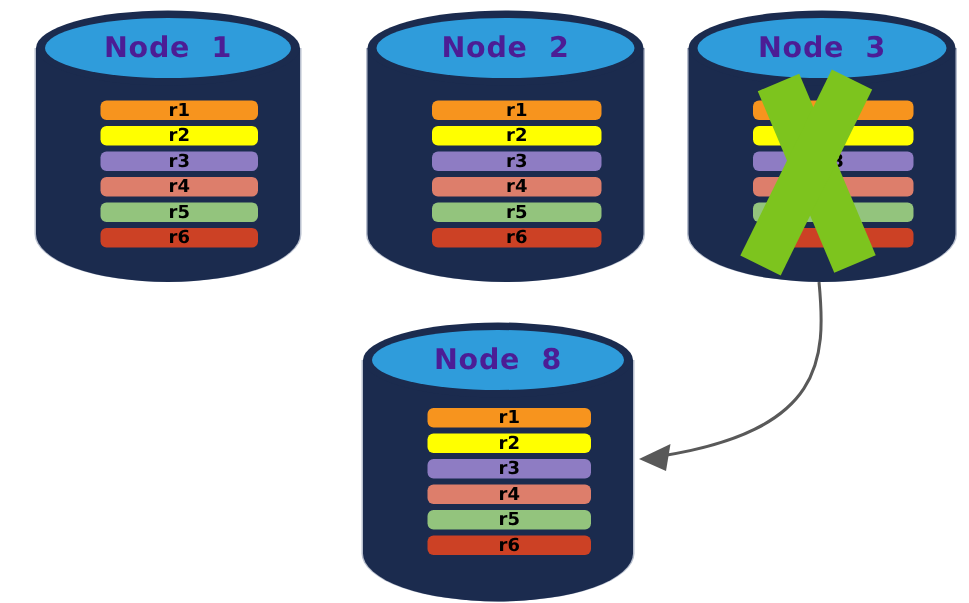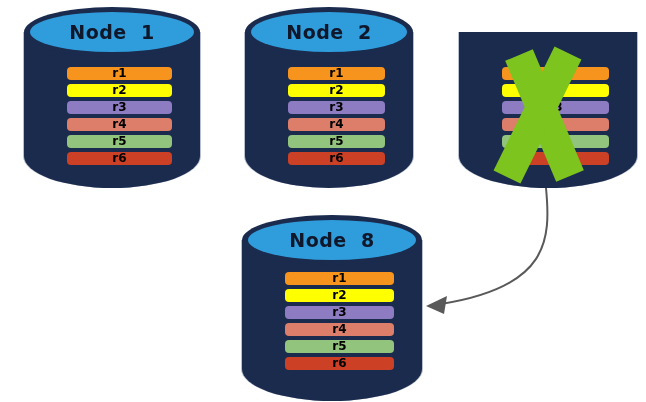--- a/index.html
+++ b/index.html
@@ -17,21 +17,21 @@
   .cyl-top {
     position:absolute; left:0; right:0; top:0; height:50px;
     border-radius:50%;
   }
   .cyl-top-inner {
     position:absolute; left:6px; right:6px; top:5px; bottom:5px;
     border-radius:50%;
     display:flex; align-items:center; justify-content:center;
   }
   .node-title {
-    color:#0f172a; font-size:19px; font-weight:bold;
+    color:#4c1d95; font-size:19px; font-weight:bold;
     white-space:pre; letter-spacing:0.5px;
   }
   .rows {
     position:absolute; left:43px; right:28px; top:60px;
   }
   .rows.rows-n4 { top:57px; }
   .row {
     height:13px; margin-bottom:4px; border-radius:4px;
     font-size:12px; font-weight:bold; color:#000000;
     line-height:13px; text-align:center;
@@ -56,39 +56,44 @@
     <div class="rows">
       <div class="row" style="background-color: rgb(247, 148, 30);">r1</div>
       <div class="row" style="background-color: rgb(255, 255, 0);">r2</div>
       <div class="row" style="background-color: rgb(142, 124, 195);">r3</div>
       <div class="row" style="background-color: rgb(221, 126, 107);">r4</div>
       <div class="row" style="background-color: rgb(147, 196, 125);">r5</div>
       <div class="row" style="background-color: rgb(204, 65, 37);">r6</div>
     </div>
   </div>
 
-  <div class="node" style="left:245px;top:7px;width:168px;height:181px">
+  <div class="node" style="left:245px;top:7px;width:184px;height:181px">
     <div class="cyl-body" style="background-color: rgb(27, 43, 78);"></div>
     <div class="cyl-top" style="background-color: rgb(27, 43, 78);">
       <div class="cyl-top-inner" style="background-color: rgb(47, 156, 219);">
         <span class="node-title">Node  2</span>
       </div>
     </div>
     <div class="rows">
       <div class="row" style="background-color: rgb(247, 148, 30);">r1</div>
       <div class="row" style="background-color: rgb(255, 255, 0);">r2</div>
       <div class="row" style="background-color: rgb(142, 124, 195);">r3</div>
       <div class="row" style="background-color: rgb(221, 126, 107);">r4</div>
       <div class="row" style="background-color: rgb(147, 196, 125);">r5</div>
       <div class="row" style="background-color: rgb(204, 65, 37);">r6</div>
     </div>
   </div>
 
   <div class="node" style="left:459px;top:7px;width:178px;height:181px">
     <div class="cyl-body" style="background-color: rgb(27, 43, 78);"></div>
+    <div class="cyl-top" style="background-color: rgb(27, 43, 78);">
+      <div class="cyl-top-inner" style="background-color: rgb(47, 156, 219);">
+        <span class="node-title">Node  3</span>
+      </div>
+    </div>
     <div class="rows">
       <div class="row" style="background-color: rgb(247, 148, 30);">r1</div>
       <div class="row" style="background-color: rgb(255, 255, 0);">r2</div>
       <div class="row" style="background-color: rgb(142, 124, 195);">r3</div>
       <div class="row" style="background-color: rgb(221, 126, 107);">r4</div>
       <div class="row" style="background-color: rgb(147, 196, 125);">r5</div>
       <div class="row" style="background-color: rgb(204, 65, 37);">r6</div>
     </div>
   </div>
 

